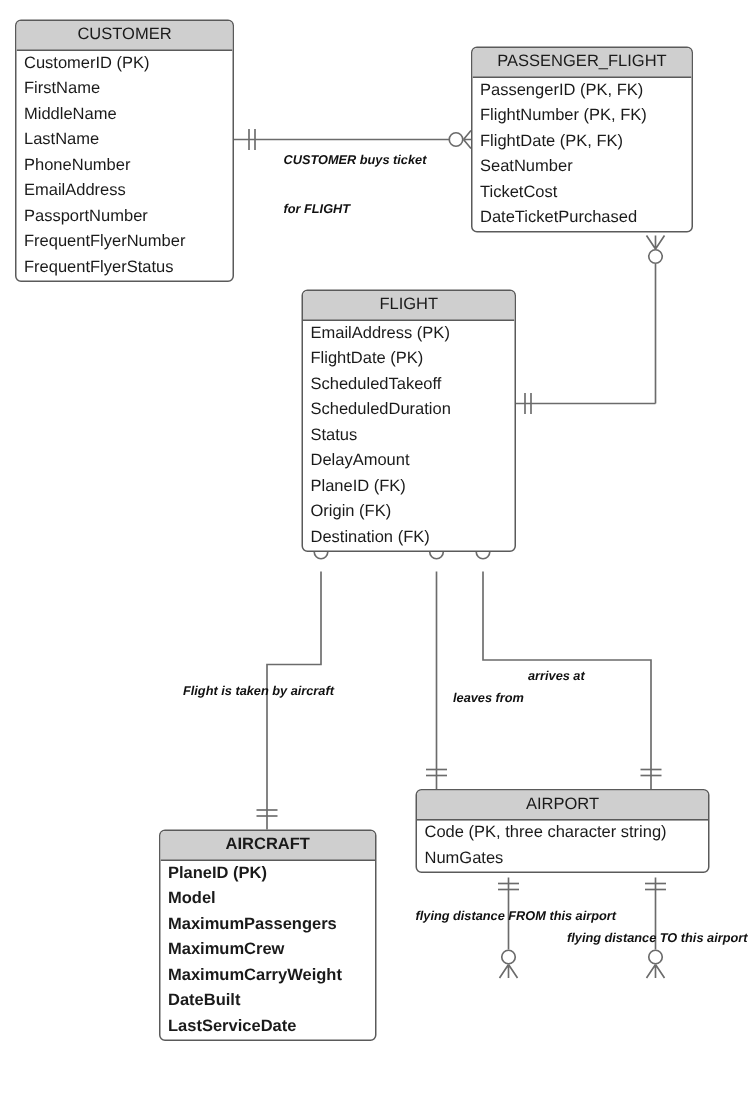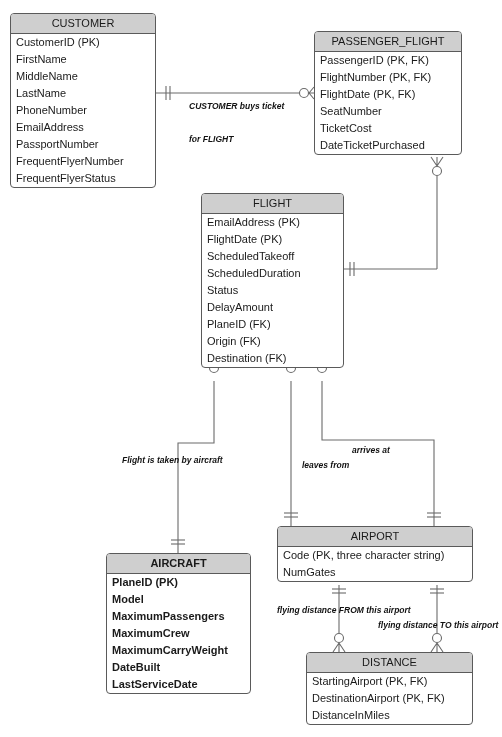--- a/index.html
+++ b/index.html
@@ -115,26 +115,20 @@
     <div class="attr">DateBuilt</div>
     <div class="attr">LastServiceDate</div>
   </div>
 
   <div class="entity" style="left:277px;top:526px;width:196px;">
     <div class="hdr">AIRPORT</div>
     <div class="attr">Code (PK, three character string)</div>
     <div class="attr">NumGates</div>
   </div>
 
-  <div class="entity" style="left:306px;top:652px;width:167px;">
-    <div class="hdr">DISTANCE</div>
-    <div class="attr">StartingAirport (PK, FK)</div>
-    <div class="attr">DestinationAirport (PK, FK)</div>
-    <div class="attr">DistanceInMiles</div>
-  </div>
 
   <div class="lbl bold" style="left:189px;top:79px;">
     <div>CUSTOMER buys ticket</div>
     <div>for FLIGHT</div>
   </div>
 
   <div class="lbl bold" style="left:122px;top:455px;">Flight is taken by aircraft</div>
 
   <div class="lbl bold" style="left:271px;top:460px;margin-left:31px;">leaves from</div>
 

